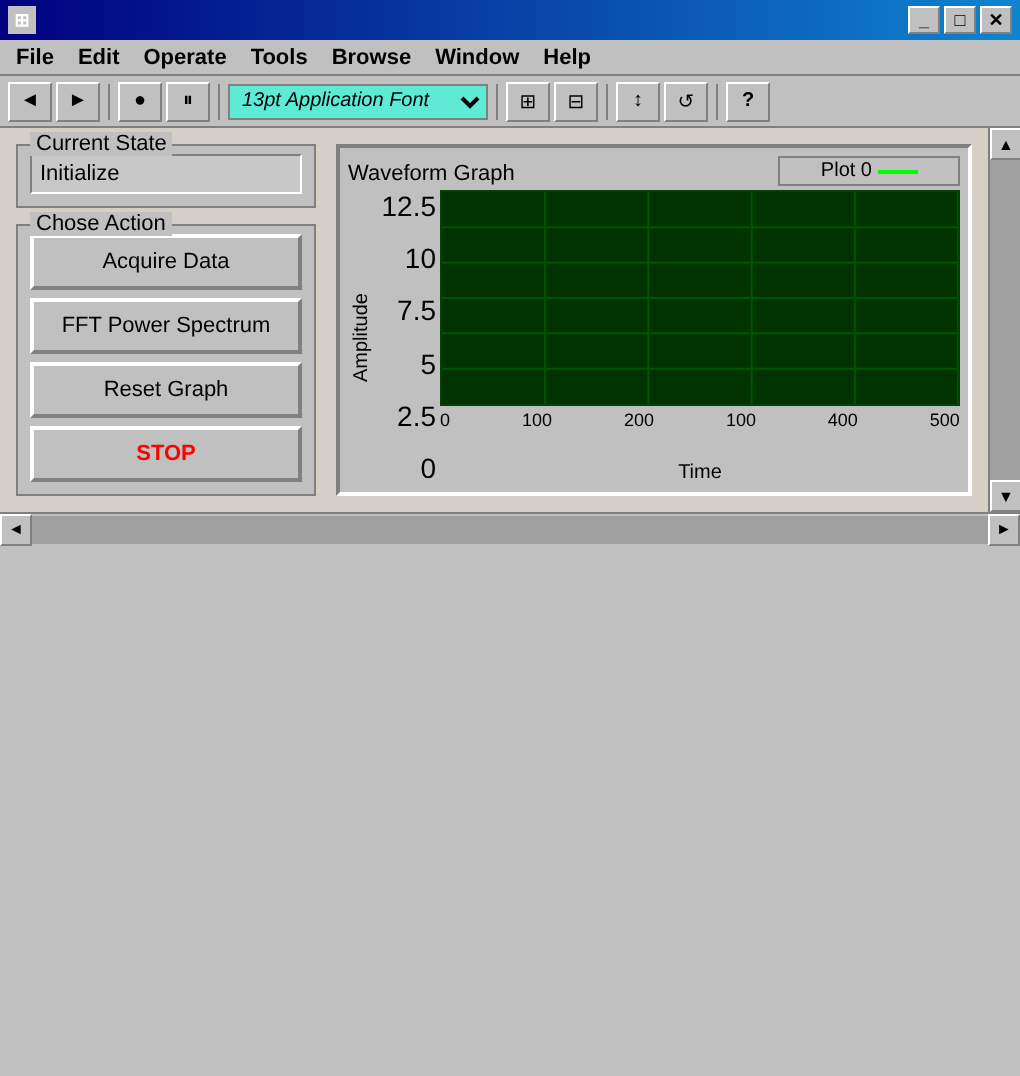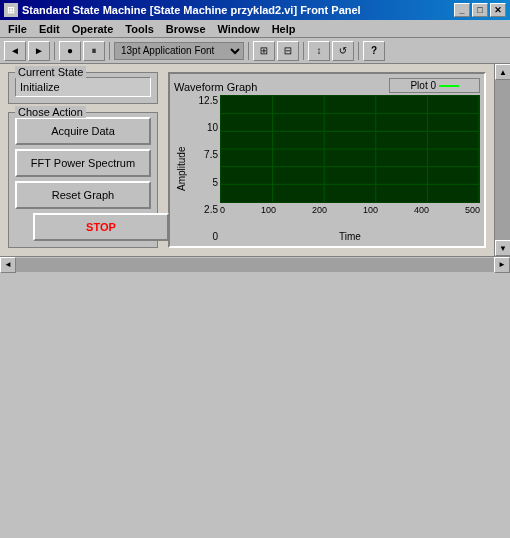--- a/index.html
+++ b/index.html
@@ -98,24 +98,25 @@
     }
     .tb-separator {
       width: 1px;
       height: 18px;
       background: #808080;
       margin: 0 2px;
     }
     .font-dropdown {
       height: 18px;
       font-size: 10px;
-      background: #a3a3a3;
+      background: #5eead4;
       border: 1px solid #808080;
       padding: 0 2px;
       width: 130px;
+      font-style: italic;
     }
 
     
     .outer-container {
       display: flex;
       flex: 1;
       overflow: hidden;
     }
     .content-area {
       flex: 1;
@@ -238,21 +239,20 @@
       border: 2px solid;
       border-color: #fff #808080 #808080 #fff;
       font-size: 11px;
       font-weight: bold;
       color: red;
       cursor: pointer;
       text-align: center;
       display: flex;
       align-items: center;
       justify-content: center;
-      margin-left: 18px;
     }
 
     
     .right-panel {
       flex: 1;
       display: flex;
       flex-direction: column;
     }
     .graph-container {
       flex: 1;
@@ -301,21 +301,21 @@
       width: 14px;
       margin-right: 2px;
     }
     .y-ticks {
       display: flex;
       flex-direction: column;
       justify-content: space-between;
       align-items: flex-end;
       padding-right: 2px;
       width: 30px;
-      font-size: 10px;
+      font-size: 14px;
     }
     .graph-plot-area {
       flex: 1;
       display: flex;
       flex-direction: column;
     }
     .graph-canvas {
       flex: 1;
       background: #003300;
       border: 1px solid #004400;
@@ -334,21 +334,20 @@
       text-align: center;
       margin-top: 16px;
     }
   </style>
 </head>
 <body>
 
 <div class="title-bar">
   <div class="title-bar-left">
     <div class="title-icon">⊞</div>
-    <span>Standard State Machine [State Machine przyklad2.vi] Front Panel</span>
   </div>
   <div class="title-controls">
     <div class="title-btn">_</div>
     <div class="title-btn">□</div>
     <div class="title-btn">✕</div>
   </div>
 </div>
 
 <div class="menu-bar">
   <span class="menu-item">File</span>

